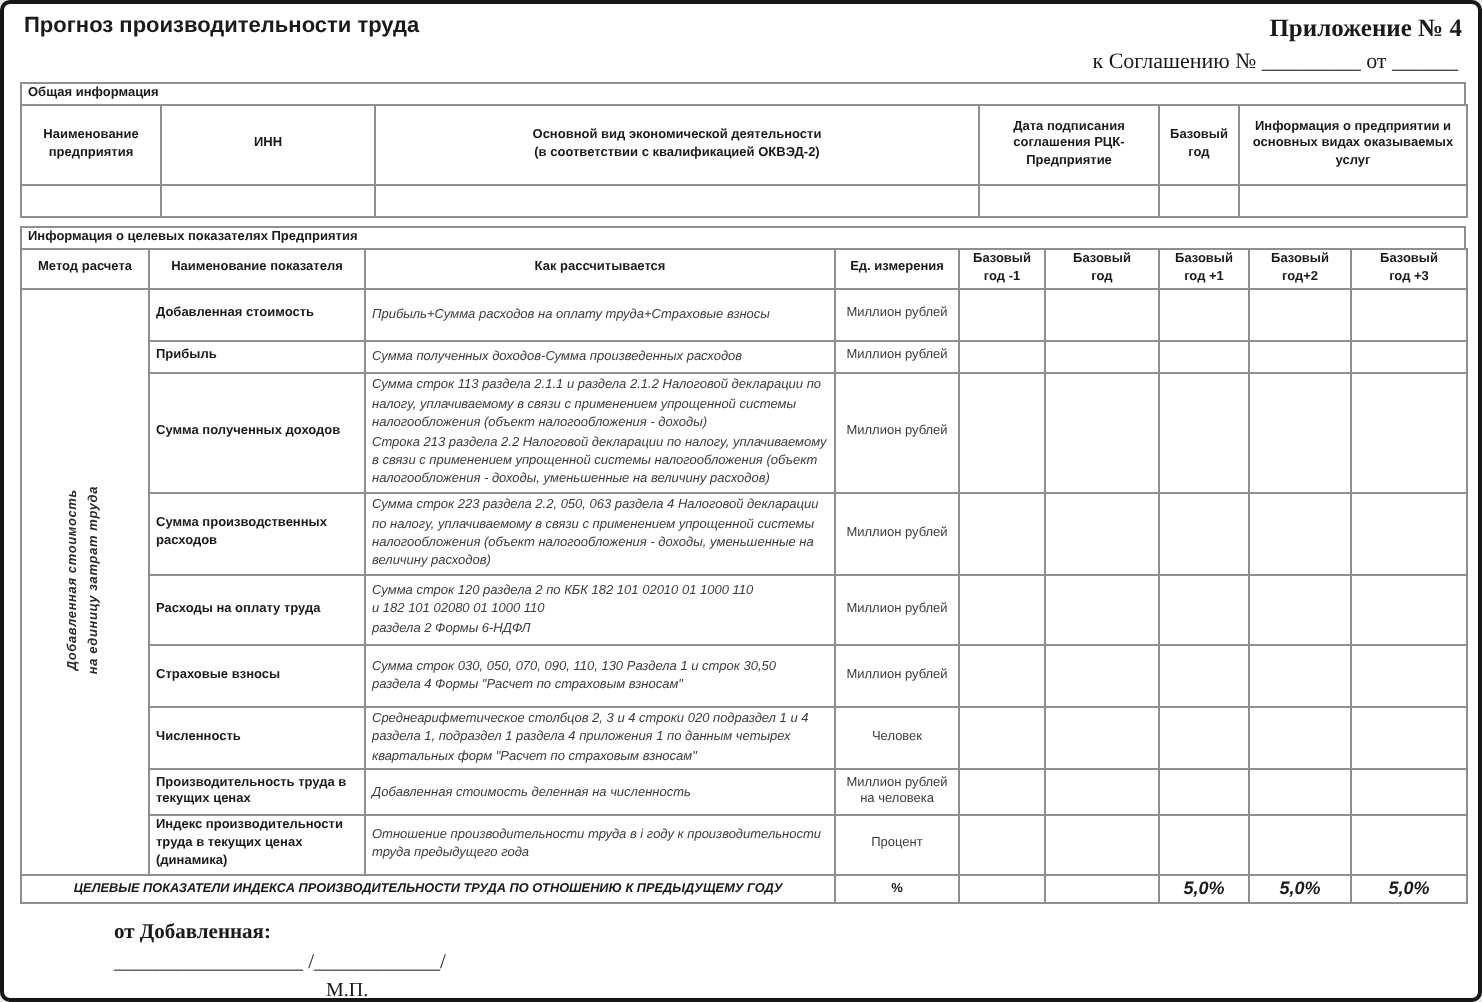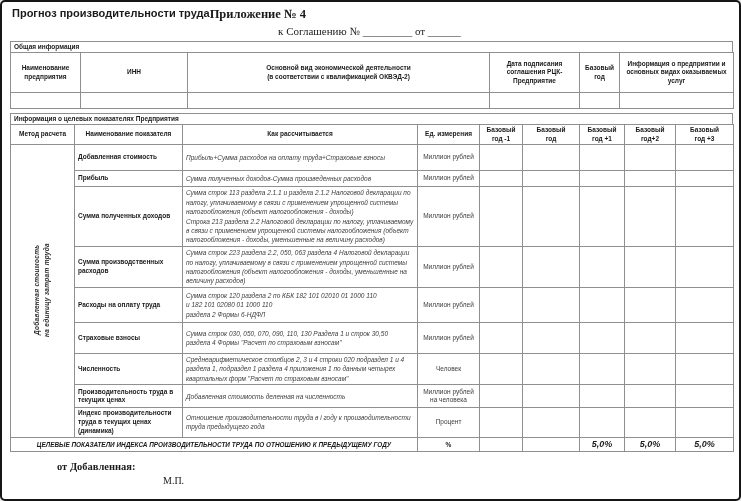--- a/index.html
+++ b/index.html
@@ -3,24 +3,24 @@
 <meta charset="utf-8">
 <style>
   html,body { margin:0; padding:0; background:#e8e8e8; }
   .page {
     width:741px; height:501px; box-sizing:border-box;
     background:#fff; border:2px solid #161616; border-radius:5px;
     font-family:"Liberation Sans", sans-serif; color:#1a1a1a;
     padding:5px 8px; position:relative; overflow:hidden;
   }
   
-  .doc-top { display:flex; justify-content:flex-start; align-items:flex-start; }
+  .doc-top { display:flex; justify-content:space-between; align-items:flex-start; }
   .doc-title { font-size:11px; font-weight:bold; padding-left:2px; }
   .appendix { font-family:"Liberation Serif", serif; font-size:12.5px; font-weight:bold; }
-  .agreement { font-family:"Liberation Serif", serif; font-size:11px; text-align:center; margin:3px 2px 4px 0; }
+  .agreement { font-family:"Liberation Serif", serif; font-size:11px; text-align:right; margin:3px 2px 4px 0; }
   
   .strip {
     width:723px; box-sizing:border-box; border:1px solid #8f8f8f; border-bottom:none;
     font-size:6.5px; font-weight:bold; padding:1px 3px 2px 3px;
   }
   
   table { border-collapse:collapse; table-layout:fixed; width:723px; font-size:6.5px; }
   td, th { border:1px solid #8f8f8f; padding:1px 3px; vertical-align:middle; box-sizing:border-box; overflow:hidden; }
   th { font-weight:bold; text-align:center; white-space:pre-line; line-height:1.3; }
   .t2 { margin-bottom:1px; }
@@ -230,17 +230,18 @@
         <td class="summary-value"></td>
         <td class="summary-value">5,0%</td>
         <td class="summary-value">5,0%</td>
         <td class="summary-value">5,0%</td>
       </tr>
     </tfoot>
   </table>
 
   <div class="sig">
     <div class="bold">от Добавленная:</div>
+    <div>__________________ /____________/</div>
     <div class="stamp">М.П.</div>
 
   </div>
 
 </div>
 
 </body></html>

